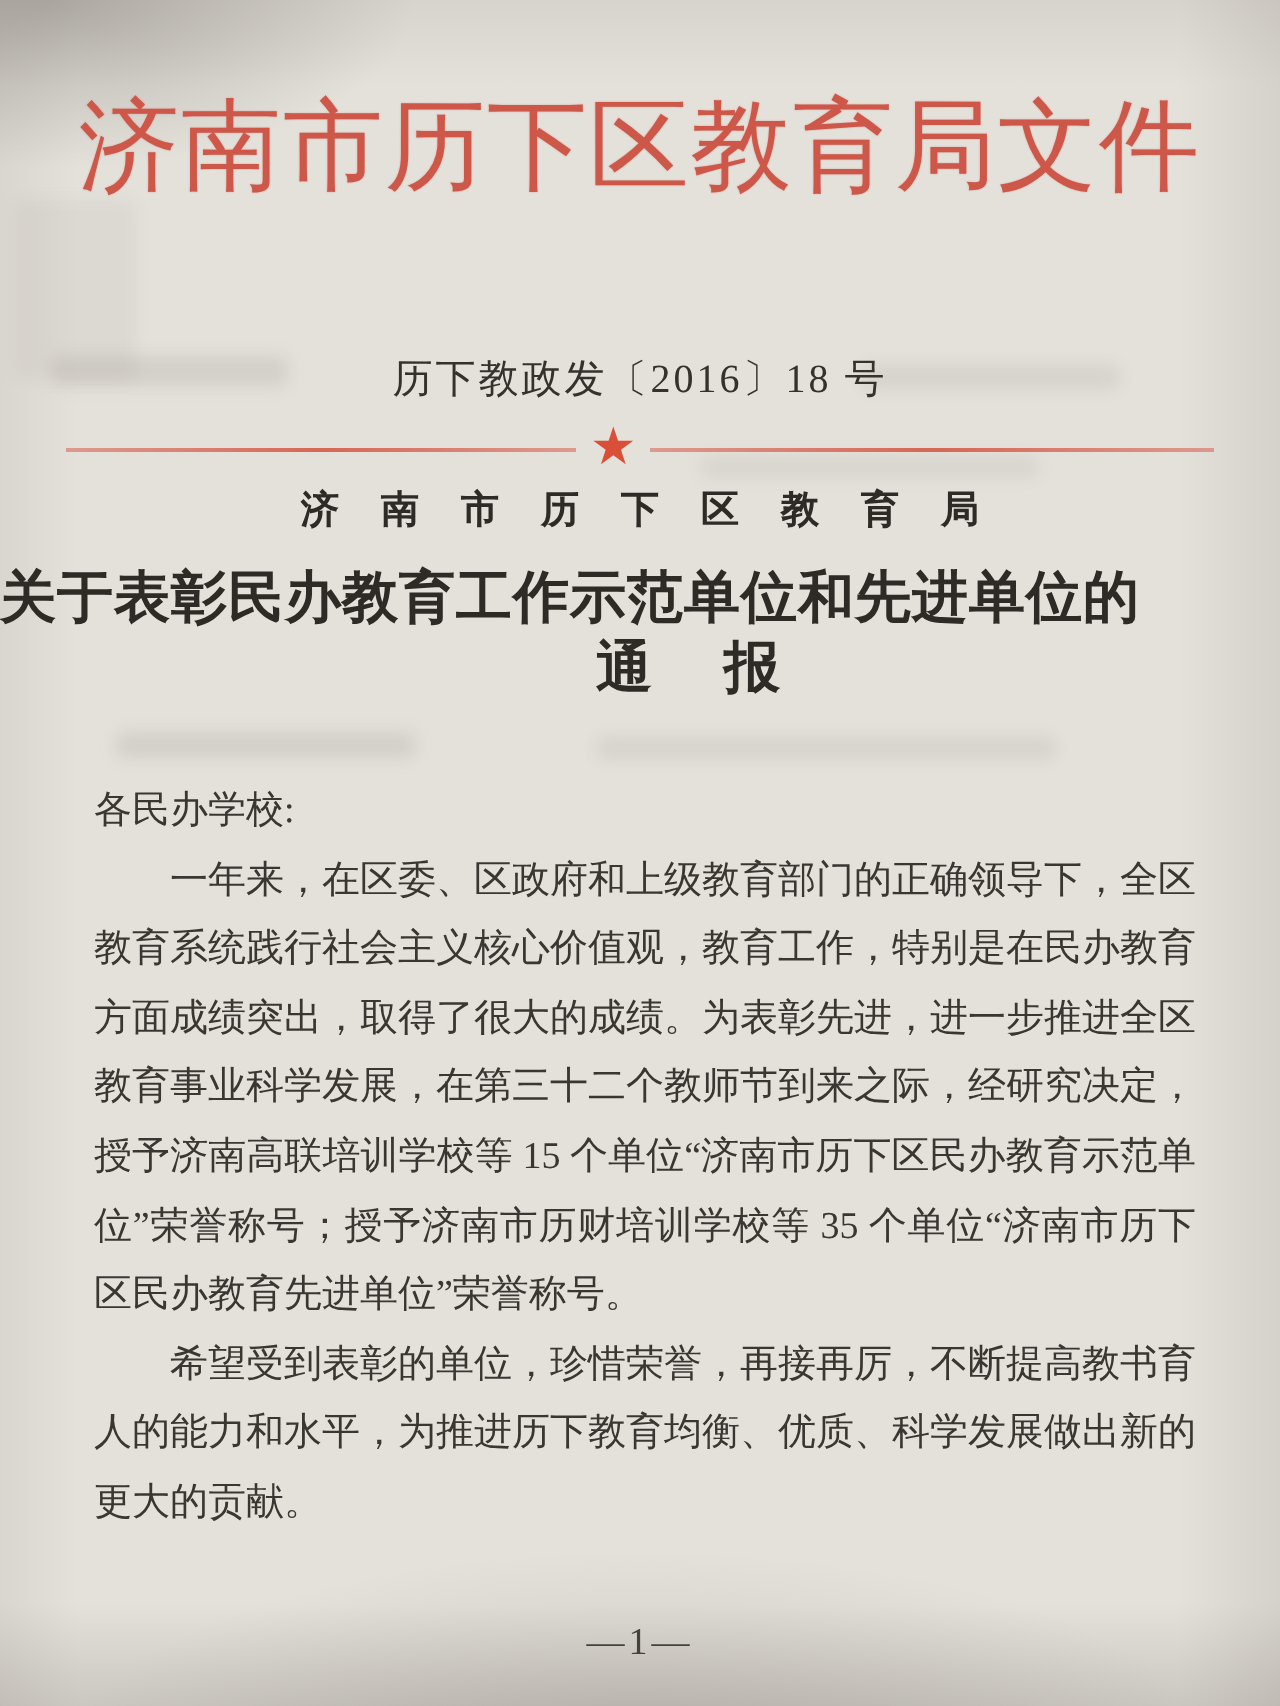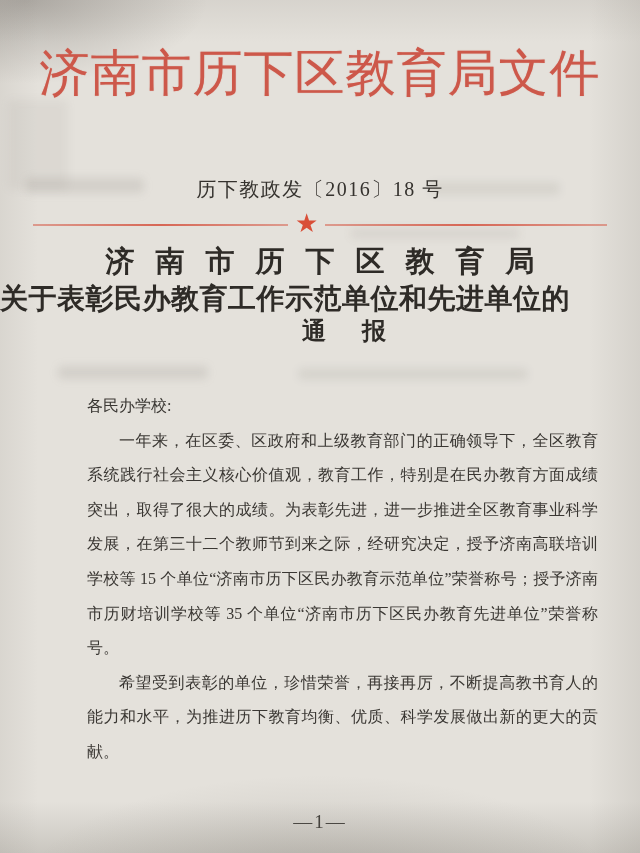--- a/index.html
+++ b/index.html
@@ -68,56 +68,55 @@
   .red-rule .star {
     font-size: 26px;
     line-height: 1;
     color: #d94f38;
     transform: translateY(-1px);
   }
   .title-org {
     position: absolute;
     top: 242px; left: 0; right: 0;
     text-align: center;
-    font-size: 29px;
+    font-size: 19px;
     font-weight: bold;
     color: #2e2b27;
     letter-spacing: 21px;
     padding-left: 21px;
     white-space: nowrap;
   }
   .title-subject {
     position: absolute;
     top: 280px; left: 0; right: 0;
     text-align: left;
     font-size: 28px;
     font-weight: bold;
     color: #2e2b27;
     letter-spacing: 0.5px;
     white-space: nowrap;
   }
   .title-type {
     position: absolute;
     top: 315px; left: 0; right: 0;
     text-align: center;
-    font-size: 24px;
+    font-size: 28px;
     font-weight: bold;
     color: #2e2b27;
     letter-spacing: 36px;
     padding-left: 36px;
     margin-left: 48px;
   }
   .doc-body {
     position: absolute;
     top: 389px; left: 47px; right: 42px;
-    font-size: 16px;
+    font-size: 19px;
     line-height: 34.6px;
     color: #3a3733;
     text-align: justify;
-    margin-left: 40px;
   }
   .doc-body .salutation { margin: 0 0 0 0; }
   .doc-body p.para {
     margin: 0;
     text-indent: 2em;
   }
   .page-number {
     position: absolute;
     bottom: 20px; left: 0; right: 0;
     text-align: center;

